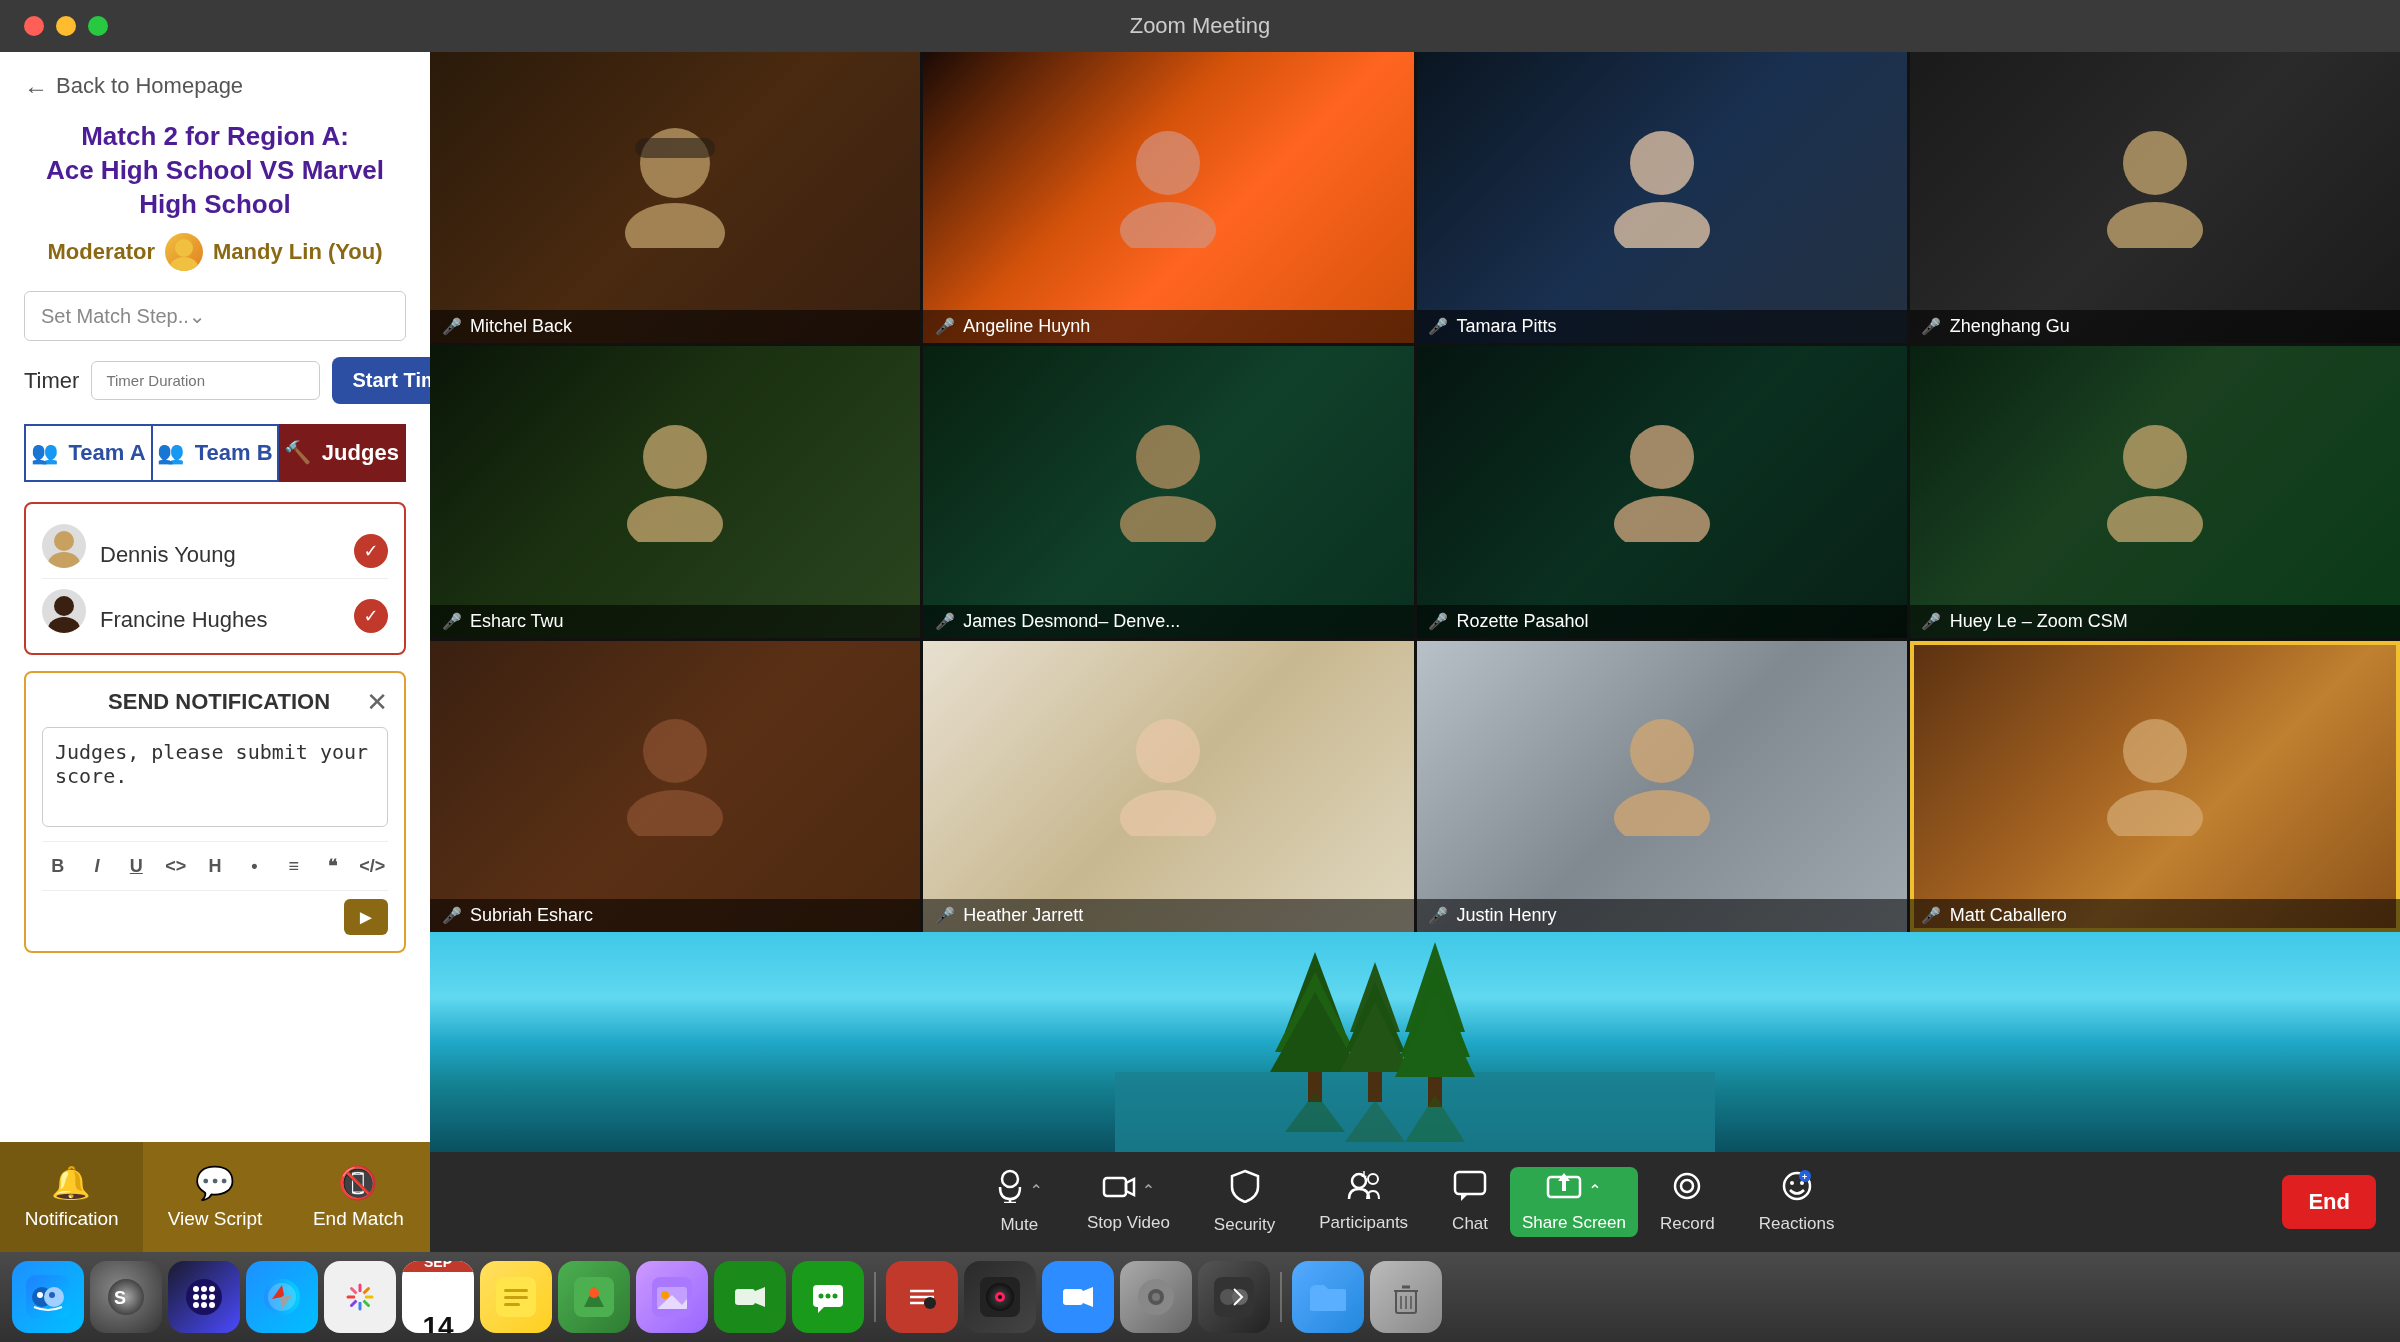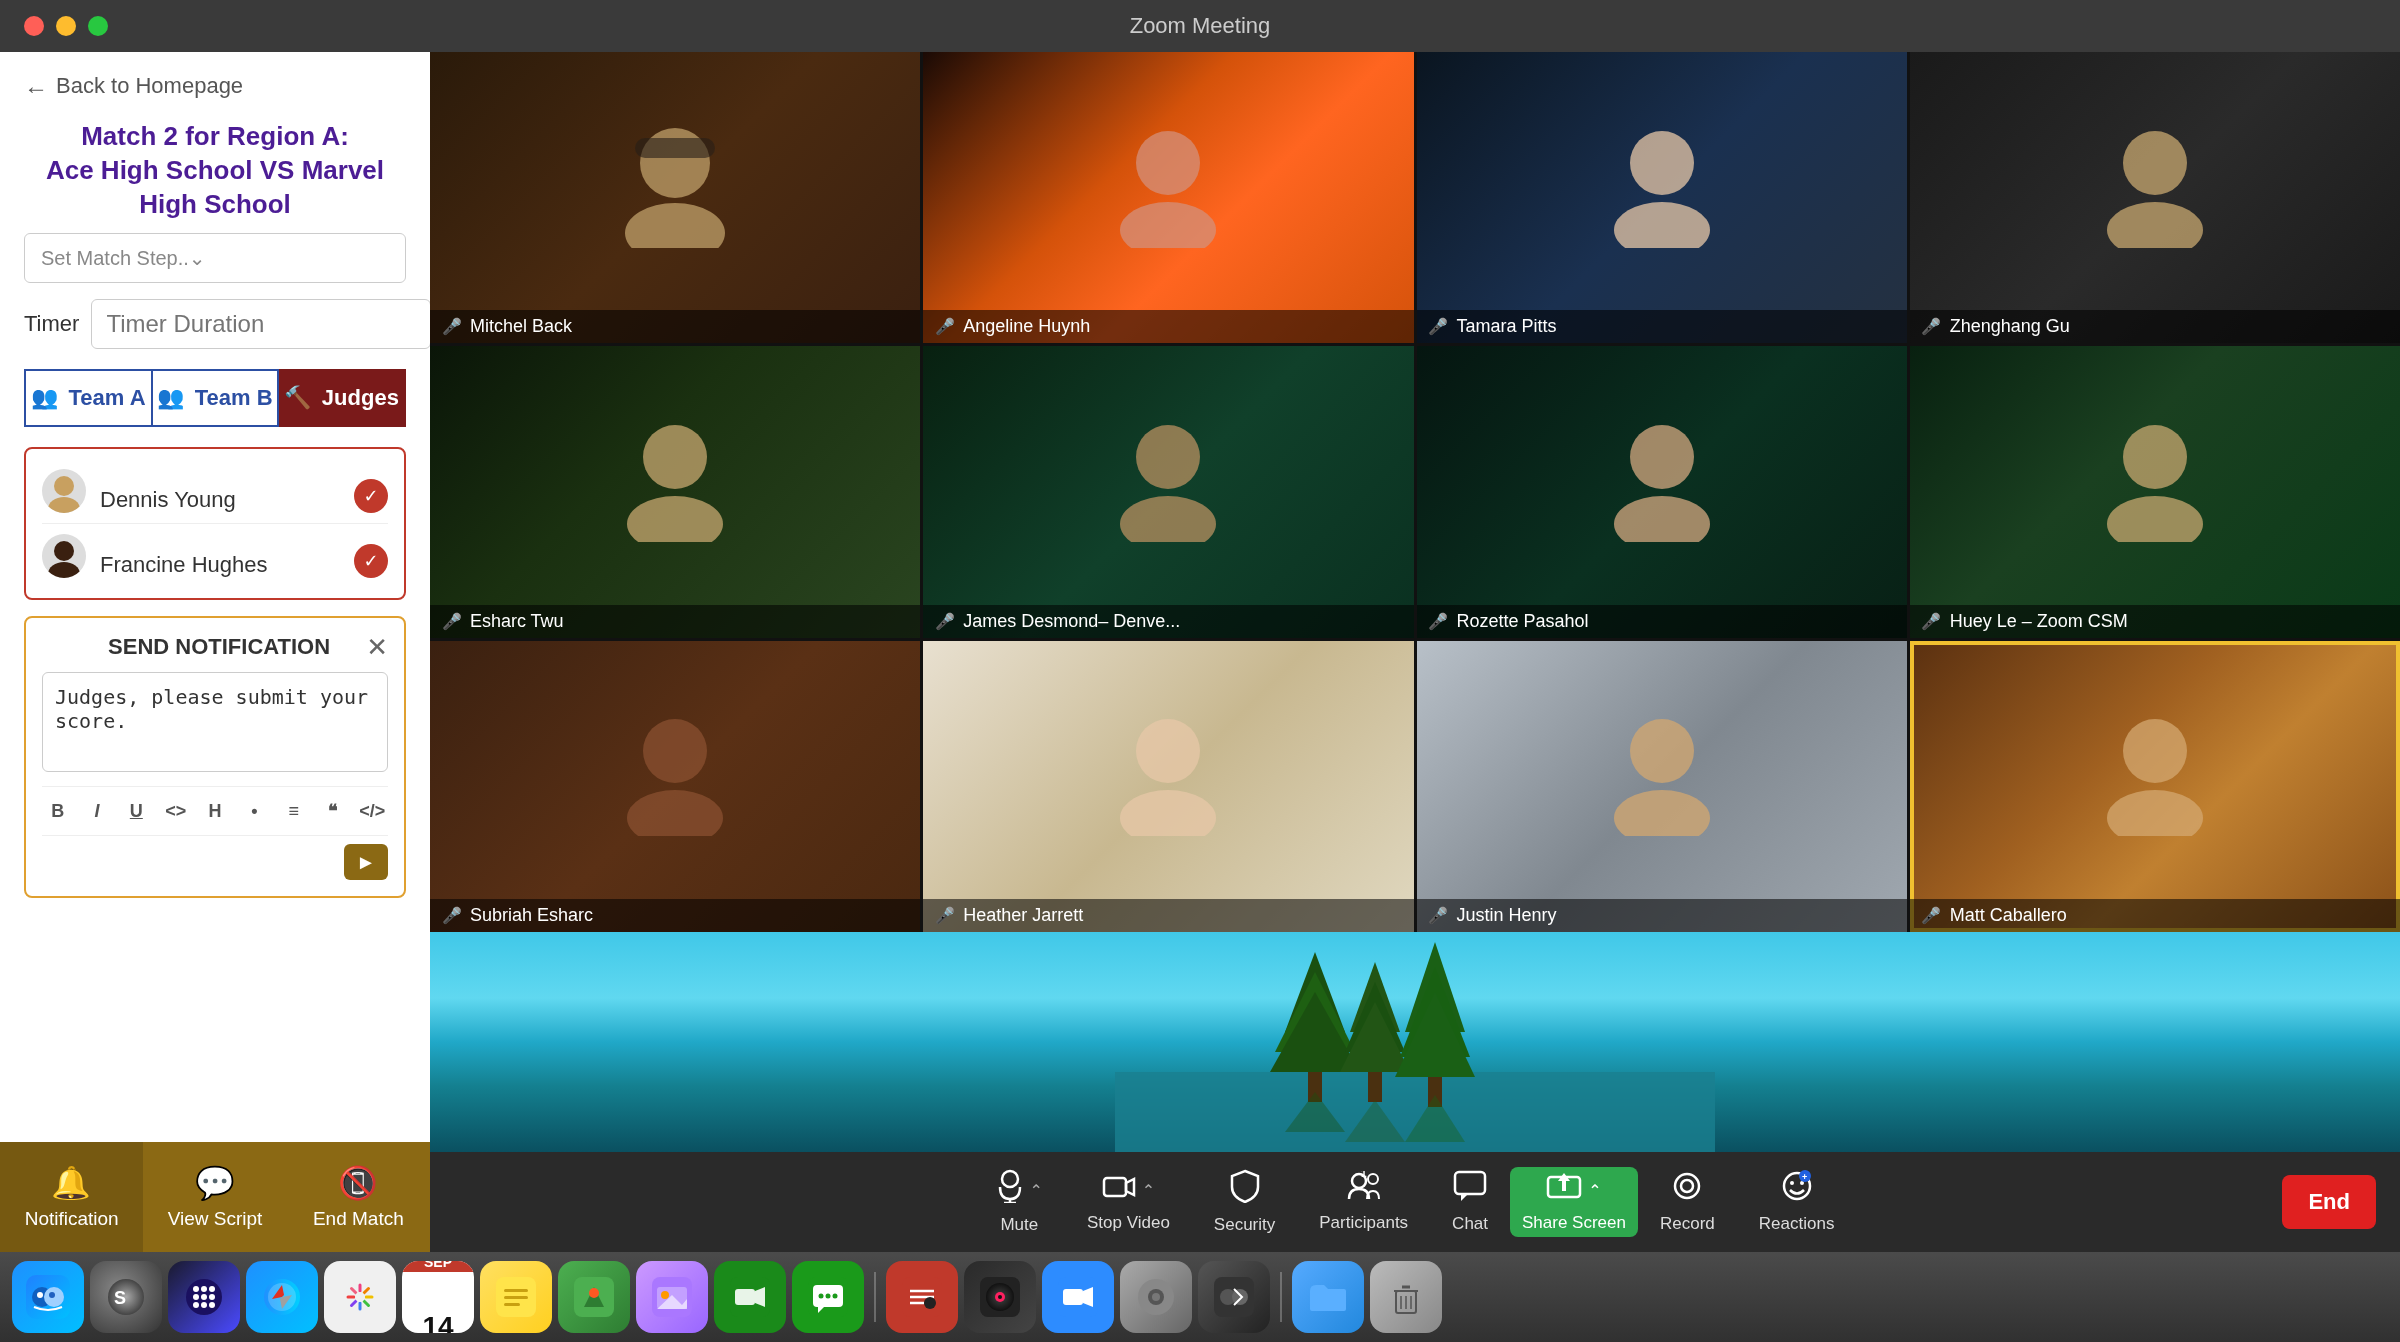--- a/index.html
+++ b/index.html
@@ -140,21 +140,21 @@
     .timer-label {
       font-size: 22px;
       color: #333;
       white-space: nowrap;
     }
     .timer-input {
       flex: 1;
       border: 1.5px solid #ccc;
       border-radius: 6px;
       padding: 10px 14px;
-      font-size: 24px;
+      font-size: 15px;
       color: #aaa;
     }
     .start-timer-btn {
       background: #2c4fa3;
       color: #fff;
       border: none;
       border-radius: 8px;
       padding: 12px 20px;
       font-size: 20px;
       font-weight: 600;
@@ -547,20 +547,30 @@
       <div class="back-link">
         <span class="back-arrow">←</span>
         <span>Back to Homepage</span>
       </div>
 
       <div class="match-title">
         <div>Match 2 for Region A:</div>
         <div>Ace High School VS Marvel High School</div>
       </div>
 
+      <div class="moderator-row">
+        <span class="moderator-label">Moderator</span>
+        <div class="moderator-avatar">
+          <svg width="38" height="38" viewBox="0 0 38 38">
+            <circle cx="19" cy="15" r="9" fill="#f0c040"></circle>
+            <ellipse cx="19" cy="34" rx="14" ry="10" fill="#f0c040"></ellipse>
+          </svg>
+        </div>
+        <span class="moderator-name">Mandy Lin (You)</span>
+      </div>
 
       <div class="match-step-dropdown">
         <span>Set Match Step..</span>
         <span>⌄</span>
       </div>
 
       <div class="timer-row">
         <span class="timer-label">Timer</span>
         <input class="timer-input" type="text" placeholder="Timer Duration" style="">
         <button class="start-timer-btn">Start Timer</button>

